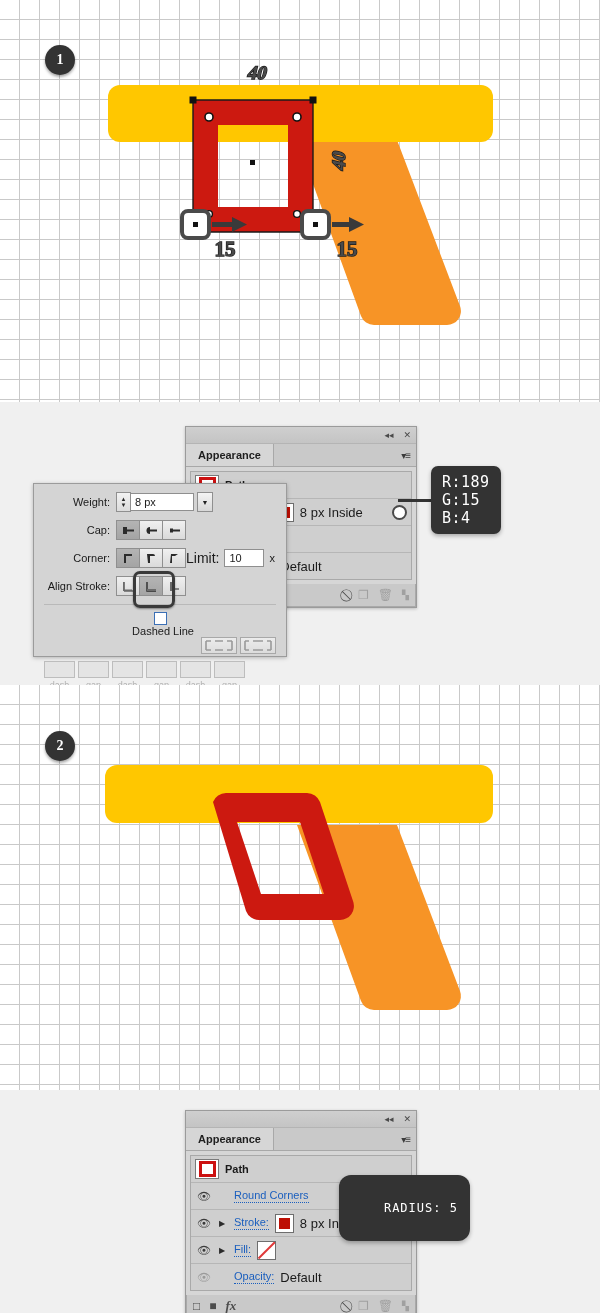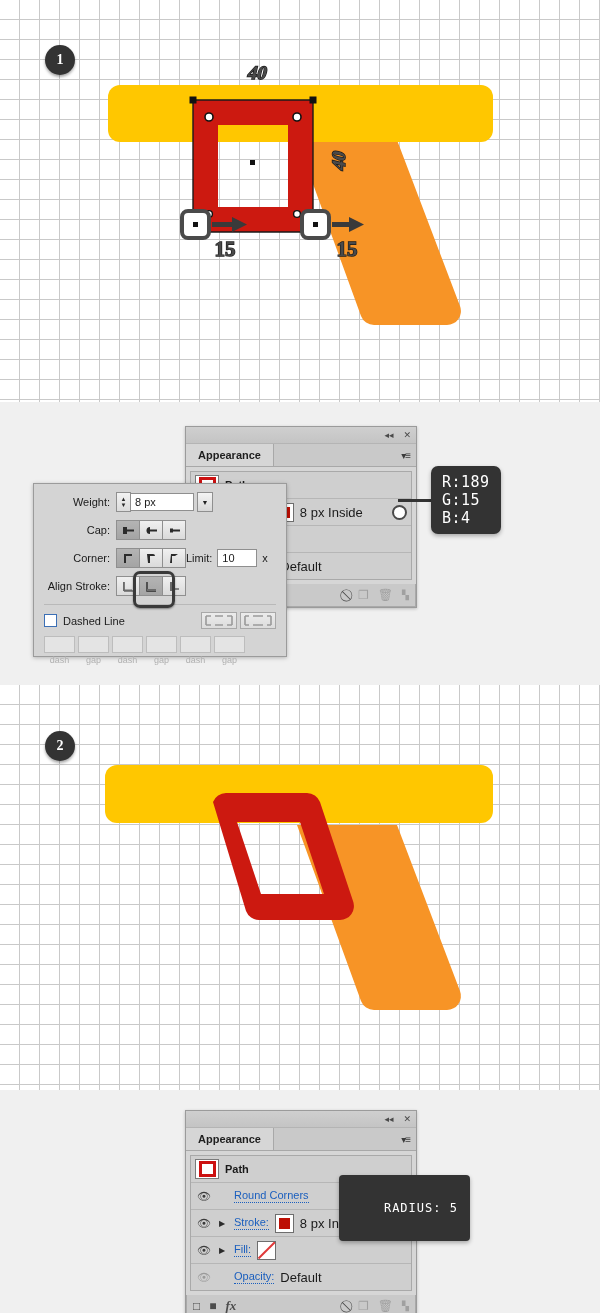--- a/index.html
+++ b/index.html
@@ -39,21 +39,21 @@
 
   
   .tip{
     position:absolute;background:#333333;color:#ffffff;
     border-radius:7px;padding:7px 11px;
     font-family:"DejaVu Sans Mono","Liberation Mono",monospace;
     font-size:15px;line-height:18px;letter-spacing:.5px;
     box-shadow:0 2px 4px rgba(0,0,0,.3);
     white-space:pre;
   }
-  .tip.small{font-size:12px;padding:6px 12px;border-radius:4px;letter-spacing:1px;}
+  .tip.small{font-size:12px;padding:6px 12px;border-radius:12px;letter-spacing:1px;}
   .tipline{position:absolute;height:3px;background:#333;}
 
   
   .panel{
     position:absolute;
     background:#d6d6d6;
     border:1px solid #9b9b9b;
     box-shadow:0 1px 3px rgba(0,0,0,.22);
     font-size:11px;color:#1a1a1a;
   }
@@ -145,21 +145,21 @@
   .btngrp{display:flex;}
   .gbtn{
     width:24px;height:20px;border:1px solid #8f8f8f;margin-left:-1px;
     background:linear-gradient(#f0f0f0,#dadada);
     display:flex;align-items:center;justify-content:center;
     box-sizing:border-box;position:relative;
   }
   .gbtn:first-child{margin-left:0;}
   .gbtn.on{background:linear-gradient(#b4b4b4,#a4a4a4);}
   .gbtn svg{display:block;}
-  .limitlab{font-size:11px;}
+  .limitlab{font-size:14px;}
   .limitfield{
     width:40px;height:18px;border:1px solid #8f8f8f;background:#fff;margin-left:5px;
     display:flex;align-items:center;padding:0 4px;font-size:11px;box-sizing:border-box;
   }
   .limitx{margin-left:5px;font-size:11px;}
   .hl-ring{
     position:absolute;border:3px solid #3a3a3a;border-radius:7px;
     pointer-events:none;box-shadow:0 1px 2px rgba(0,0,0,.4);
   }
   .sp-divider{border-top:1px solid #b9b9b9;margin:2px 0 7px 0;}
@@ -392,21 +392,21 @@
               <path d="M5 2 v7 h7" stroke="#2b2b2b" stroke-width="1.2" fill="none"></path>
               <rect x="3" y="2" width="2" height="9" fill="#6b6b6b"></rect>
             </svg>
         </span>
       </span>
       <span class="hl-ring" style="left:89px;top:-5px;width:36px;height:31px;"></span>
     </div>
 
     <div class="sp-divider"></div>
 
-    <div class="sp-row" style="margin-bottom:0;">
+    <div class="sp-row" style="margin-bottom:0;flex-direction:column;">
       <span class="chk"></span>
       <span style="margin-left:6px;font-size:11px;">Dashed Line</span>
       <span style="margin-left:auto;display:flex;gap:3px;">
         <span class="dashbtn">
           <svg width="28" height="11">
               <path d="M1 1 h5 M10 1 h8 M22 1 h5 M1 1 v9 M1 10 h5 M10 10 h8 M22 10 h5 M27 1 v9" stroke="#9a9a9a" stroke-width="1.6" fill="none"></path>
             </svg>
         </span>
         <span class="dashbtn">
           <svg width="28" height="11">

